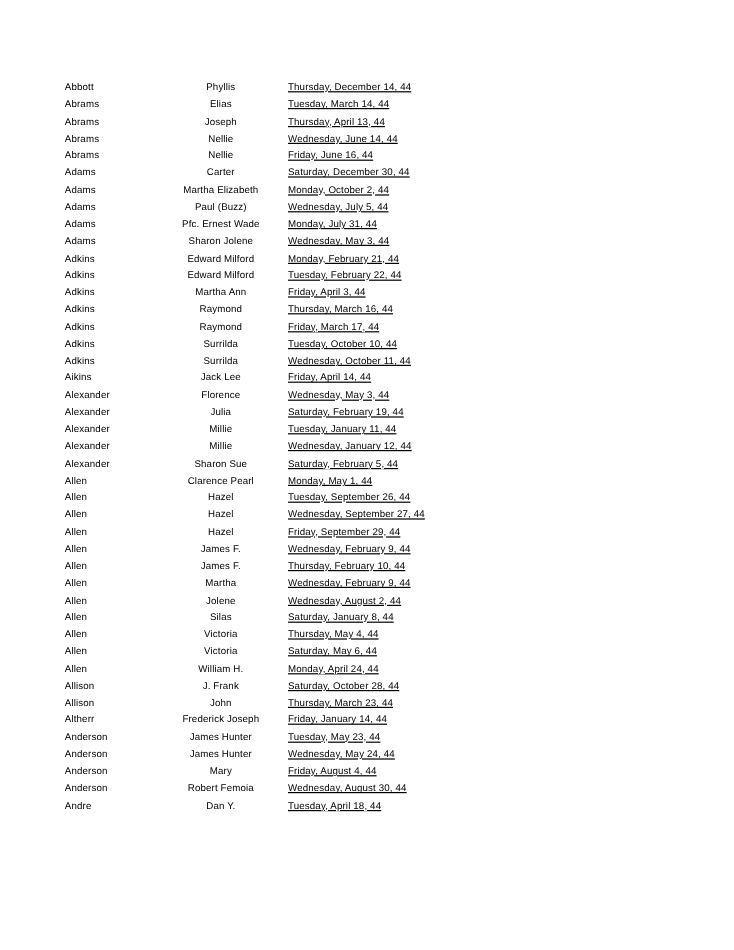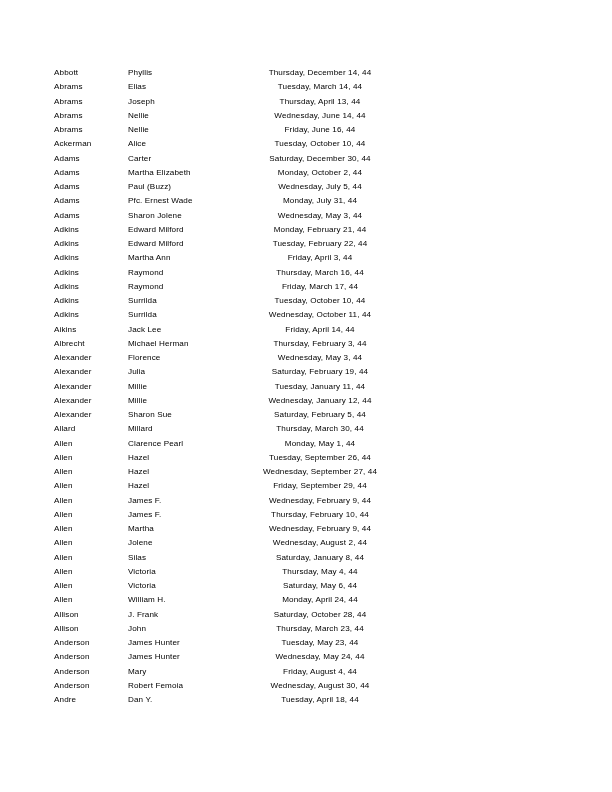--- a/index.html
+++ b/index.html
@@ -43,25 +43,26 @@
     white-space: nowrap;
     vertical-align: baseline;
     letter-spacing: 0.12px;
   }
   td.col-last {
     width: 74px;
     text-align: left;
   }
   td.col-first {
     width: 112px;
-    text-align: left;
+    text-align: center;
   }
   td.col-date {
     width: 160px;
-    text-align: center;
+    text-align: left;
+    text-decoration: underline;
   }
 </style>
 </head>
 <body>
 
 <div class="page">
   <table class="record-table">
     <tbody>
         <tr>
           <td class="col-last">Abbott</td>
@@ -82,25 +83,20 @@
           <td class="col-last">Abrams</td>
           <td class="col-first">Nellie</td>
           <td class="col-date">Wednesday, June 14, 44</td>
         </tr>
         <tr>
           <td class="col-last">Abrams</td>
           <td class="col-first">Nellie</td>
           <td class="col-date">Friday, June 16, 44</td>
         </tr>
         <tr>
-          <td class="col-last">Ackerman</td>
-          <td class="col-first">Alice</td>
-          <td class="col-date">Tuesday, October 10, 44</td>
-        </tr>
-        <tr>
           <td class="col-last">Adams</td>
           <td class="col-first">Carter</td>
           <td class="col-date">Saturday, December 30, 44</td>
         </tr>
         <tr>
           <td class="col-last">Adams</td>
           <td class="col-first">Martha Elizabeth</td>
           <td class="col-date">Monday, October 2, 44</td>
         </tr>
         <tr>
@@ -152,25 +148,20 @@
           <td class="col-last">Adkins</td>
           <td class="col-first">Surrilda</td>
           <td class="col-date">Wednesday, October 11, 44</td>
         </tr>
         <tr>
           <td class="col-last">Aikins</td>
           <td class="col-first">Jack Lee</td>
           <td class="col-date">Friday, April 14, 44</td>
         </tr>
         <tr>
-          <td class="col-last">Albrecht</td>
-          <td class="col-first">Michael Herman</td>
-          <td class="col-date">Thursday, February 3, 44</td>
-        </tr>
-        <tr>
           <td class="col-last">Alexander</td>
           <td class="col-first">Florence</td>
           <td class="col-date">Wednesday, May 3, 44</td>
         </tr>
         <tr>
           <td class="col-last">Alexander</td>
           <td class="col-first">Julia</td>
           <td class="col-date">Saturday, February 19, 44</td>
         </tr>
         <tr>
@@ -180,25 +171,20 @@
         </tr>
         <tr>
           <td class="col-last">Alexander</td>
           <td class="col-first">Millie</td>
           <td class="col-date">Wednesday, January 12, 44</td>
         </tr>
         <tr>
           <td class="col-last">Alexander</td>
           <td class="col-first">Sharon Sue</td>
           <td class="col-date">Saturday, February 5, 44</td>
-        </tr>
-        <tr>
-          <td class="col-last">Allard</td>
-          <td class="col-first">Millard</td>
-          <td class="col-date">Thursday, March 30, 44</td>
         </tr>
         <tr>
           <td class="col-last">Allen</td>
           <td class="col-first">Clarence Pearl</td>
           <td class="col-date">Monday, May 1, 44</td>
         </tr>
         <tr>
           <td class="col-last">Allen</td>
           <td class="col-first">Hazel</td>
           <td class="col-date">Tuesday, September 26, 44</td>
@@ -255,20 +241,25 @@
         </tr>
         <tr>
           <td class="col-last">Allison</td>
           <td class="col-first">J. Frank</td>
           <td class="col-date">Saturday, October 28, 44</td>
         </tr>
         <tr>
           <td class="col-last">Allison</td>
           <td class="col-first">John</td>
           <td class="col-date">Thursday, March 23, 44</td>
+        </tr>
+        <tr>
+          <td class="col-last">Altherr</td>
+          <td class="col-first">Frederick Joseph</td>
+          <td class="col-date">Friday, January 14, 44</td>
         </tr>
         <tr>
           <td class="col-last">Anderson</td>
           <td class="col-first">James Hunter</td>
           <td class="col-date">Tuesday, May 23, 44</td>
         </tr>
         <tr>
           <td class="col-last">Anderson</td>
           <td class="col-first">James Hunter</td>
           <td class="col-date">Wednesday, May 24, 44</td>

